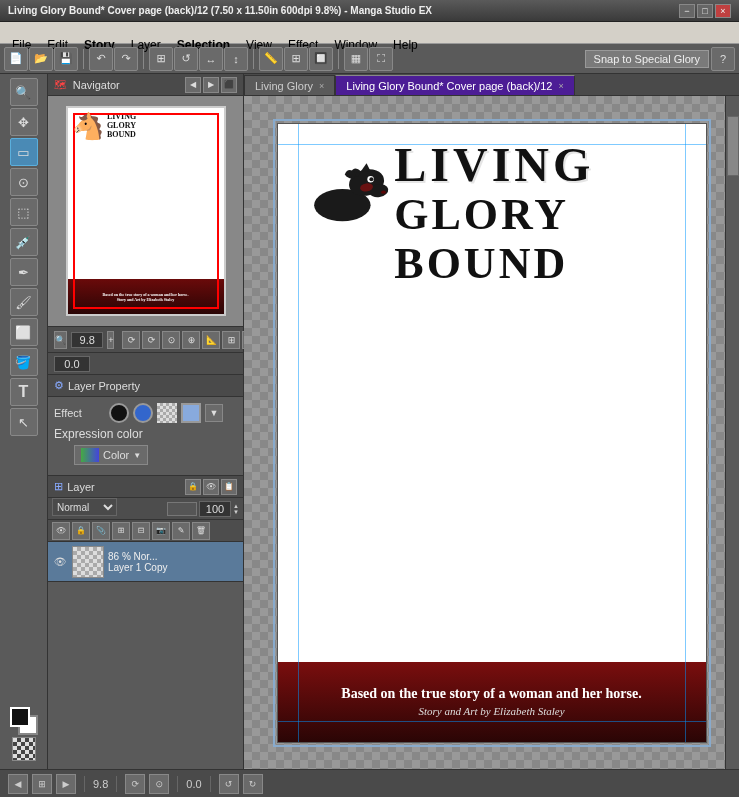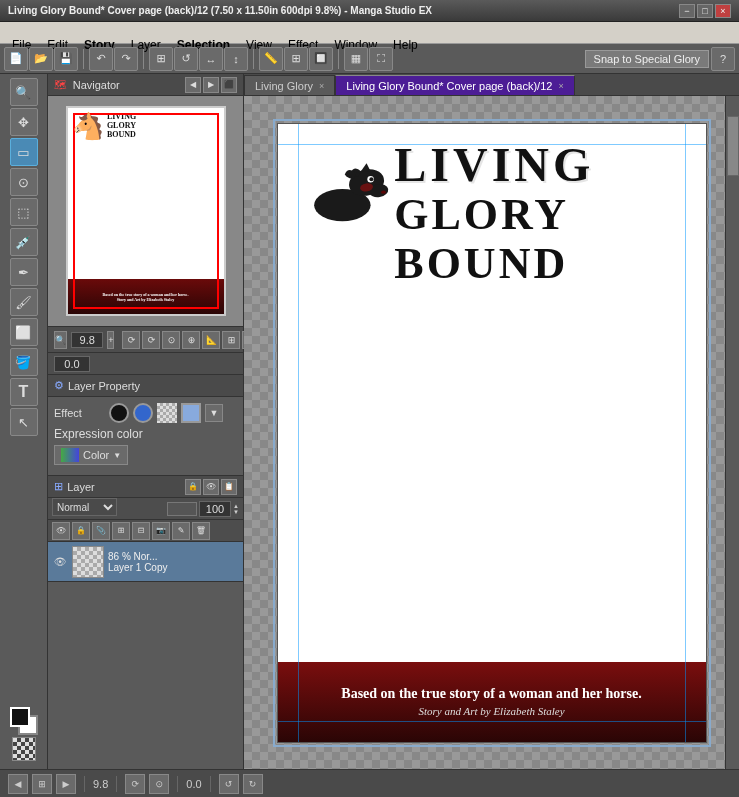--- a/index.html
+++ b/index.html
@@ -249,20 +249,21 @@
       border: 2px solid #999;
     }
     .color-btn {
       display: flex; align-items: center; gap: 4px;
       background: #6a6a6a;
       border: 1px solid #888;
       padding: 2px 6px;
       cursor: pointer;
       color: #ddd;
       font-size: 11px;
+      margin-left: 20px;
     }
     .color-swatch {
       width: 18px; height: 14px;
       background: linear-gradient(to right, #44aa44, #4444dd);
     }
     .dropdown-arrow { font-size: 8px; }
 
     
     #layer-panel {
       flex: 1;

